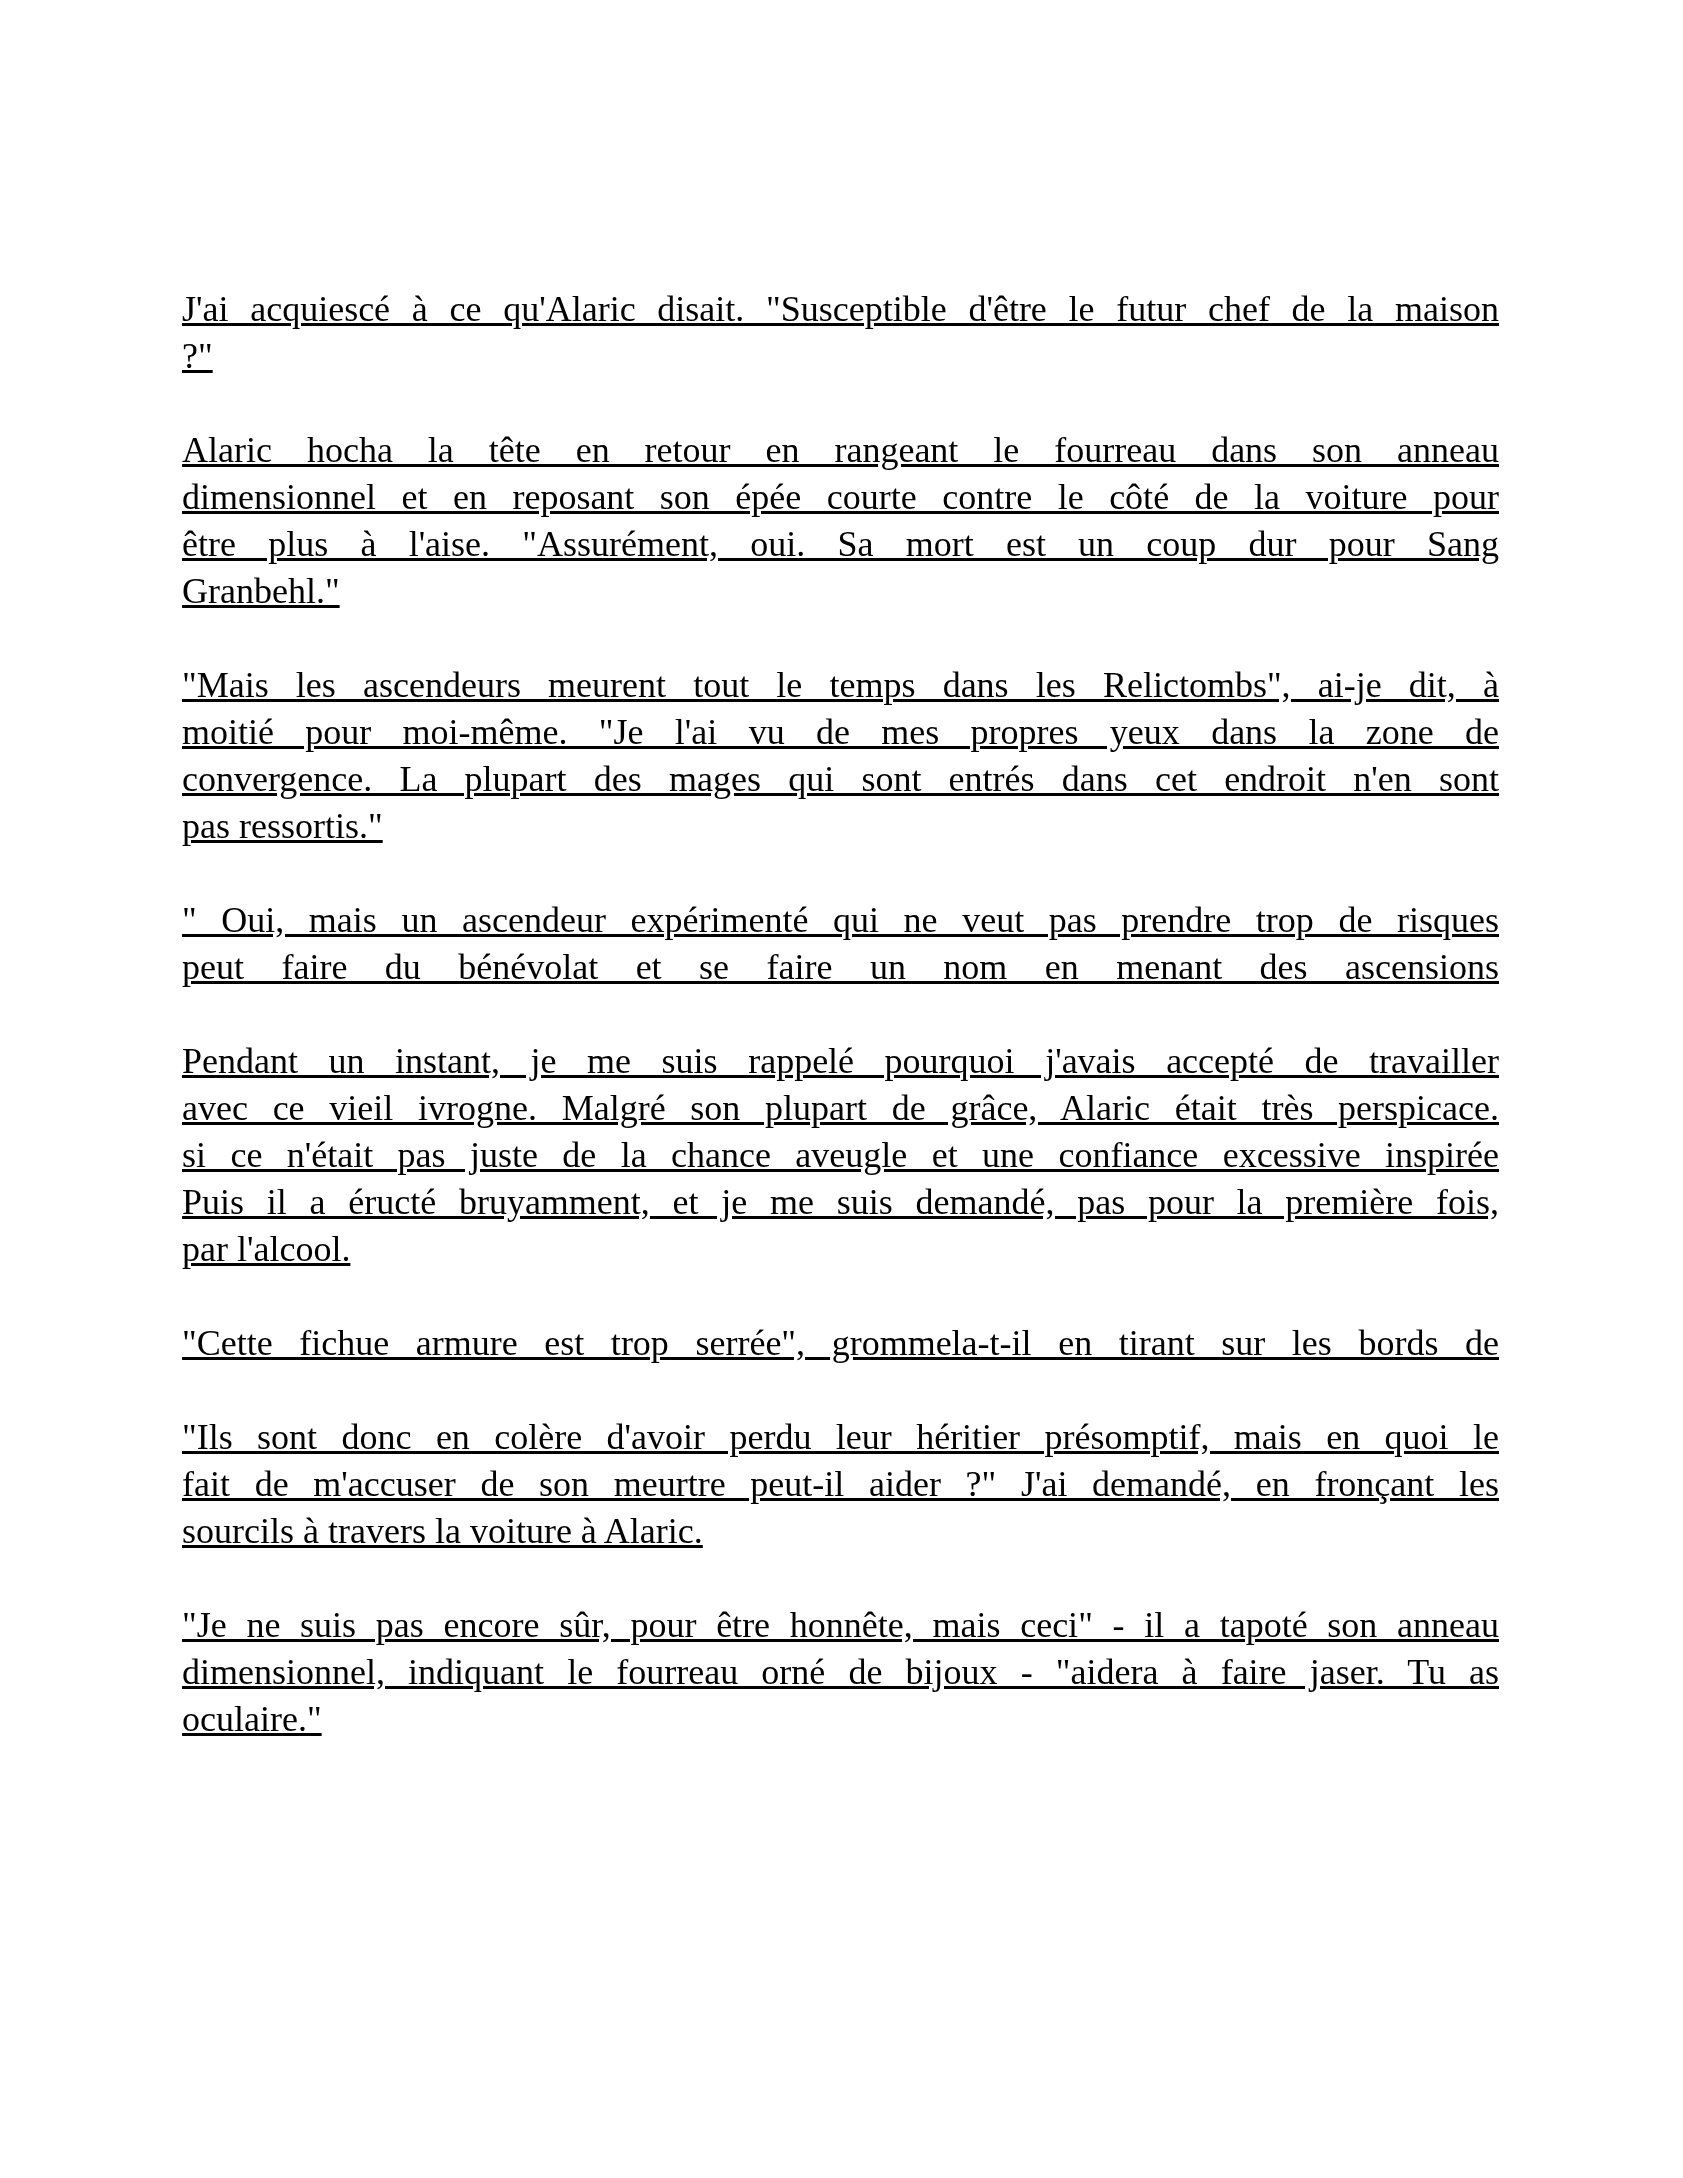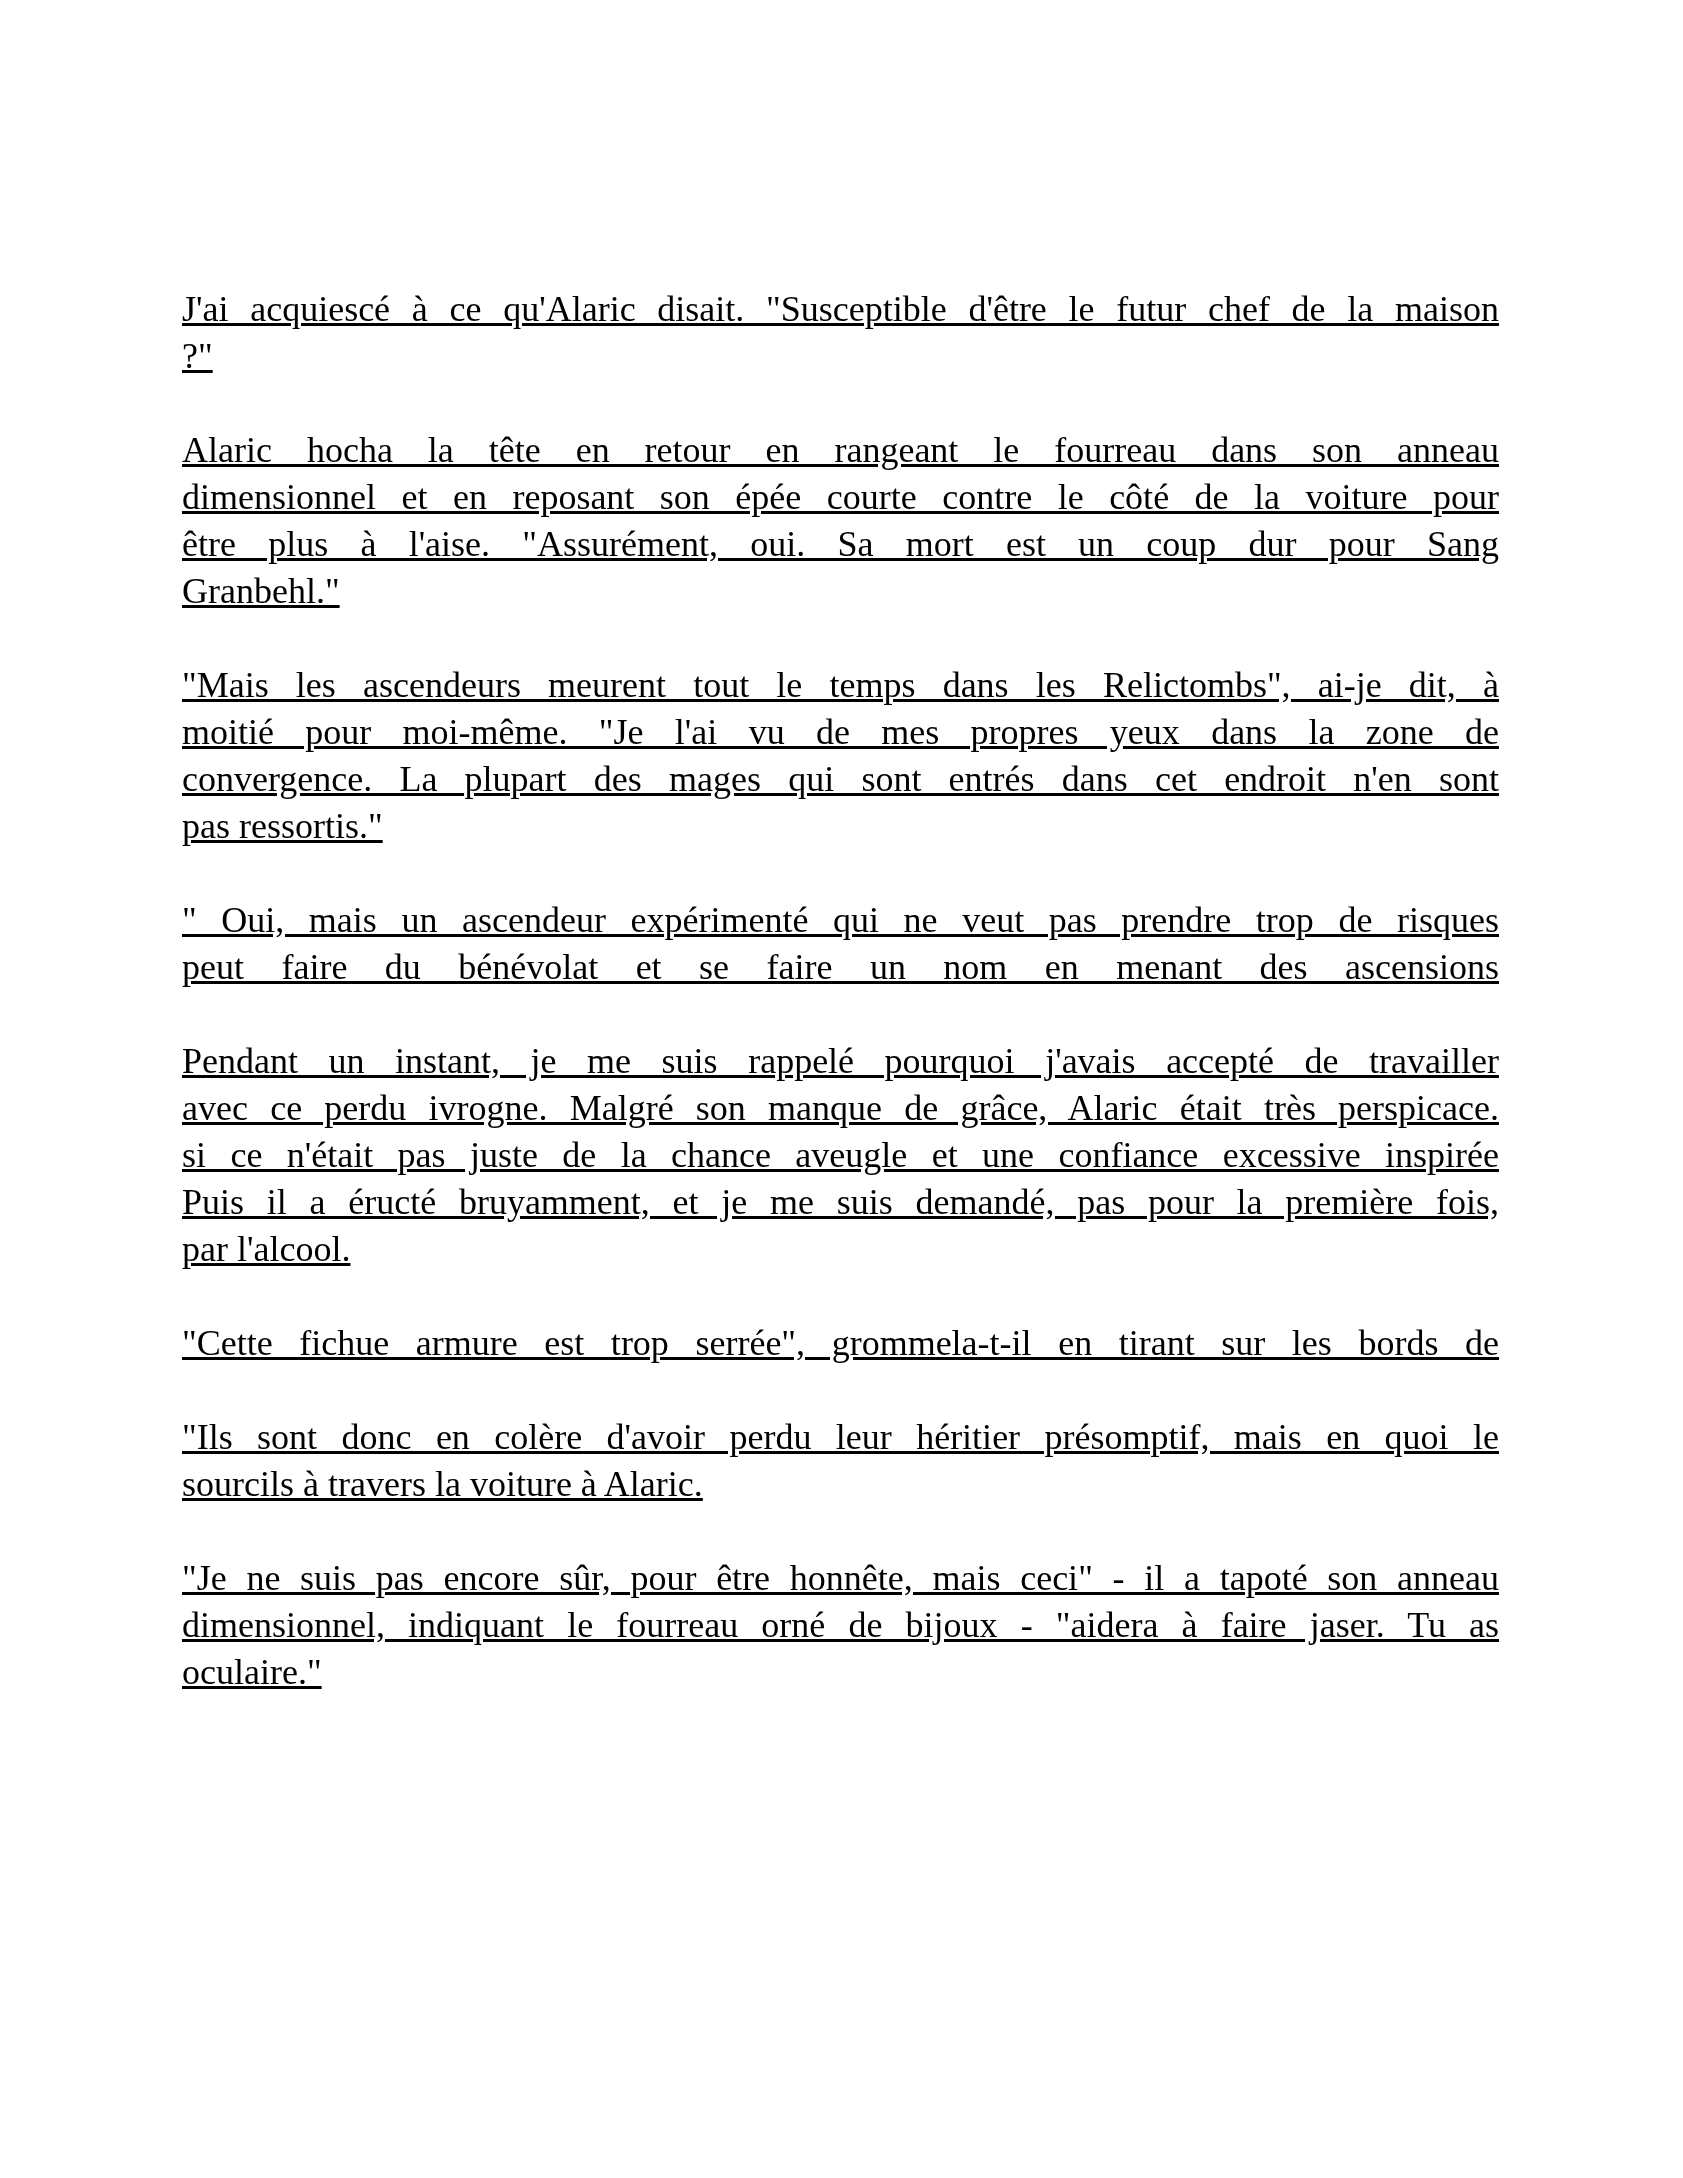--- a/index.html
+++ b/index.html
@@ -63,32 +63,33 @@
     <span class="line last">pas ressortis."</span>
   </div>
 
   <div class="para">
     <span class="line">" Oui, mais un ascendeur expérimenté qui ne veut pas prendre trop de risques</span>
     <span class="line">peut faire du bénévolat et se faire un nom en menant des ascensions</span>
   </div>
 
   <div class="para">
     <span class="line">Pendant un instant, je me suis rappelé pourquoi j'avais accepté de travailler</span>
-    <span class="line">avec ce perdu ivrogne. Malgré son manque de grâce, Alaric était très perspicace.</span>
+    <span class="line">avec ce vieil ivrogne. Malgré son plupart de grâce, Alaric était très perspicace.</span>
     <span class="line">si ce n'était pas juste de la chance aveugle et une confiance excessive inspirée</span>
     <span class="line">Puis il a éructé bruyamment, et je me suis demandé, pas pour la première fois,</span>
     <span class="line last">par l'alcool.</span>
   </div>
 
   <div class="para">
     <span class="line">"Cette fichue armure est trop serrée", grommela-t-il en tirant sur les bords de</span>
   </div>
 
   <div class="para">
     <span class="line">"Ils sont donc en colère d'avoir perdu leur héritier présomptif, mais en quoi le</span>
+    <span class="line">fait de m'accuser de son meurtre peut-il aider ?" J'ai demandé, en fronçant les</span>
     <span class="line last">sourcils à travers la voiture à Alaric.</span>
   </div>
 
   <div class="para">
     <span class="line">"Je ne suis pas encore sûr, pour être honnête, mais ceci" - il a tapoté son anneau</span>
     <span class="line">dimensionnel, indiquant le fourreau orné de bijoux - "aidera à faire jaser. Tu as</span>
     <span class="line last">oculaire."</span>
   </div>
 
 </div>

